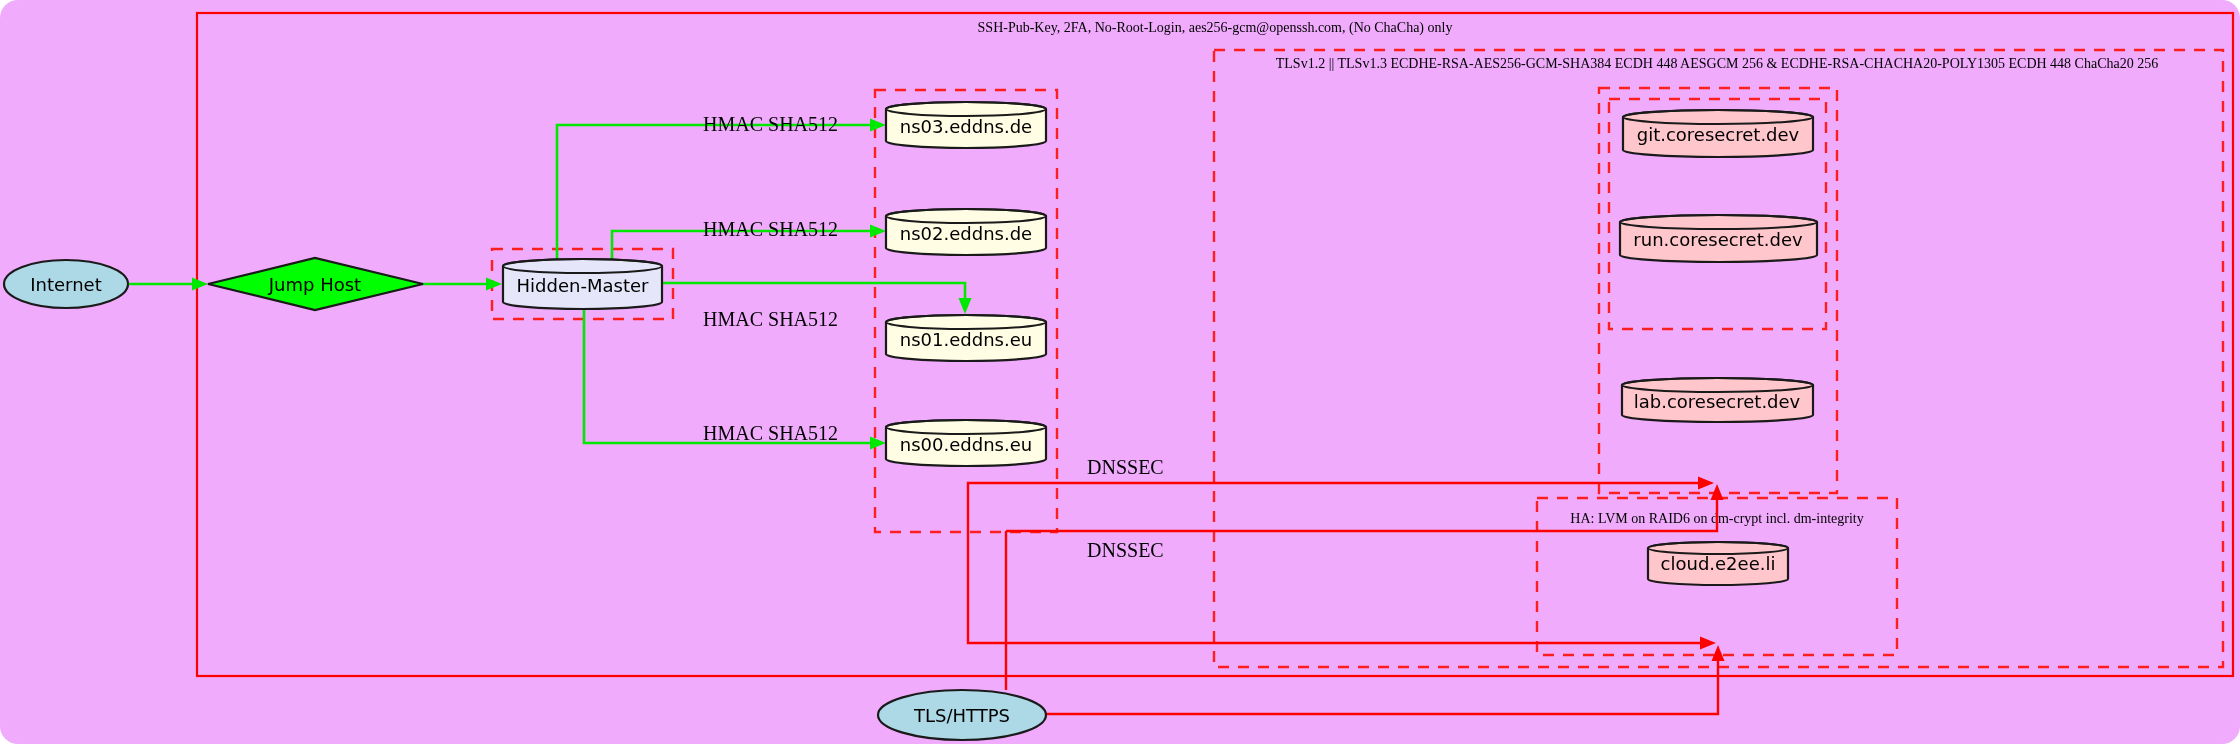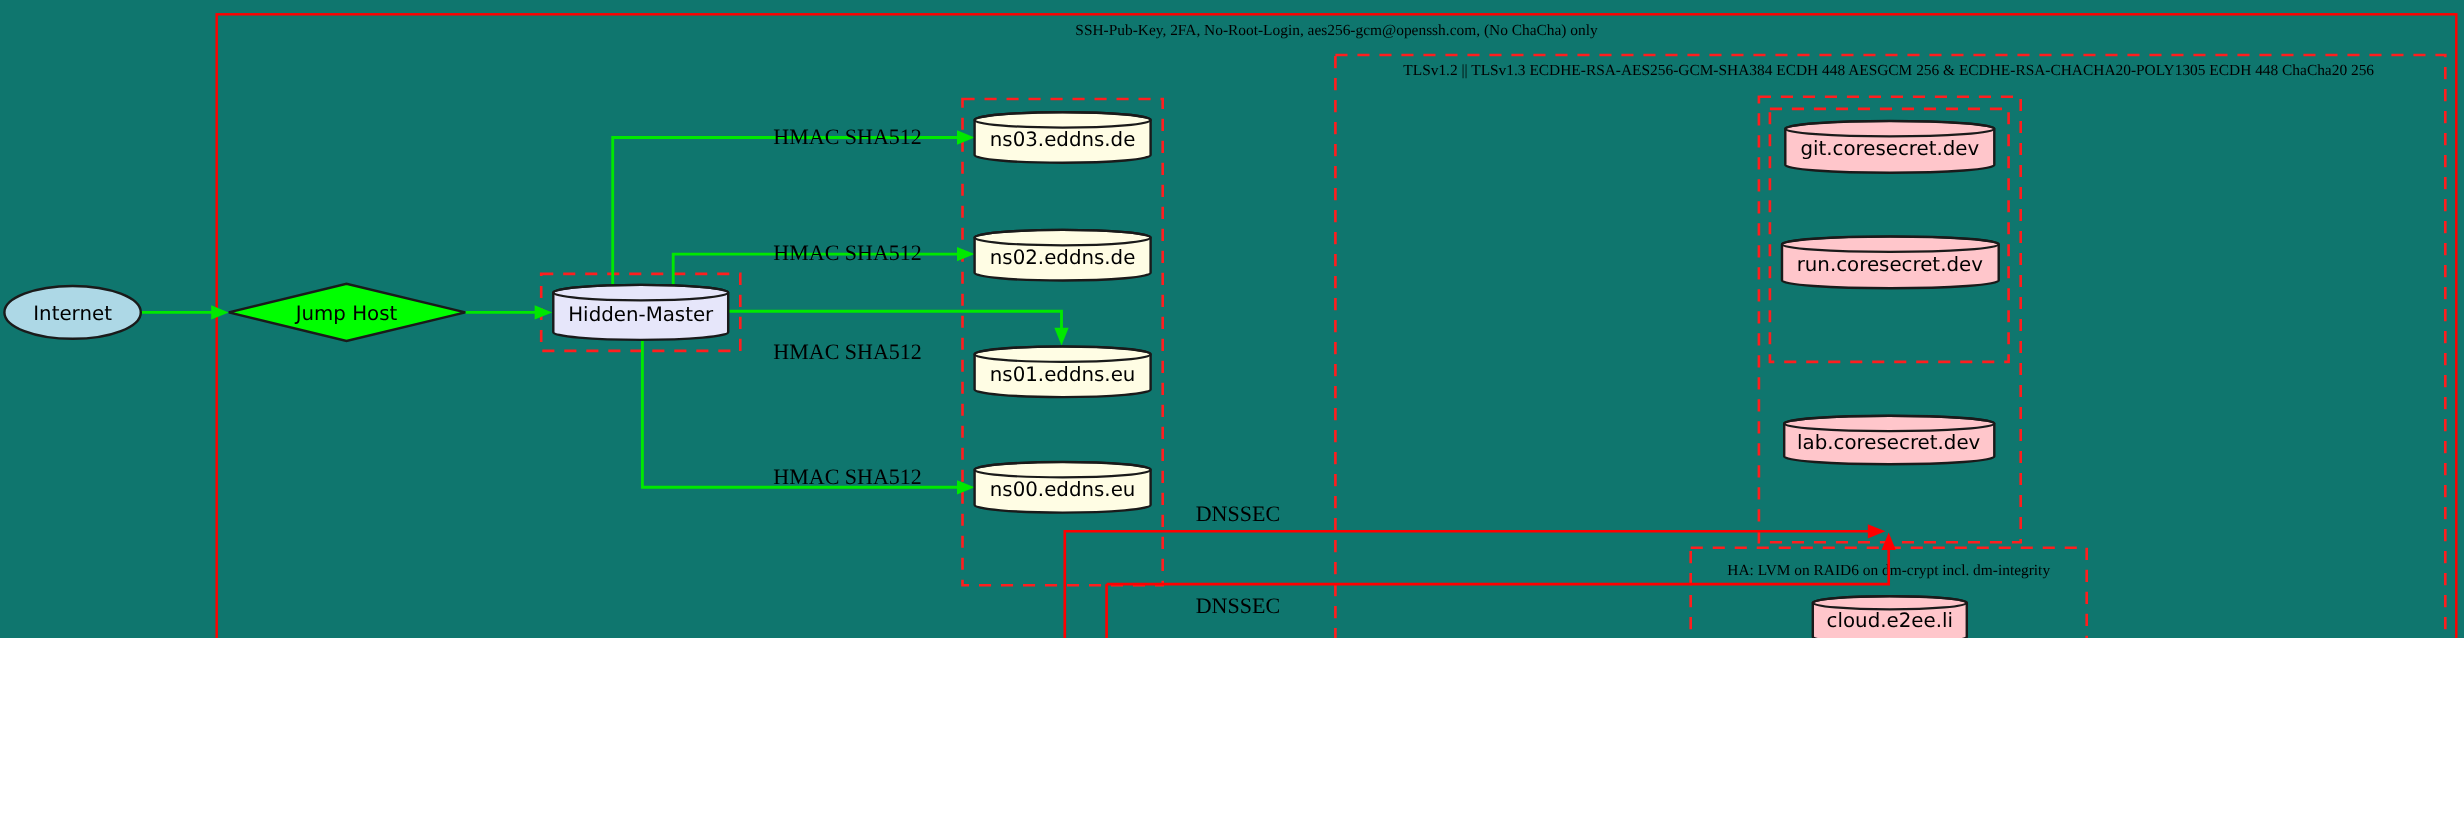--- a/index.html
+++ b/index.html
@@ -1,16 +1,16 @@
 <!DOCTYPE html>
 <html><head>
 <meta charset="utf-8">
 <style>
   html,body{margin:0;padding:0;background:#ffffff;}
-  .stage{position:relative;width:2240px;height:580px;background:#0f766e;overflow:hidden;}
+  .stage{position:relative;width:2240px;height:744px;background:#f0abfc;overflow:hidden;border-radius:18px;}
   svg{display:block;}
   .cluster-solid{fill:none;stroke:#ff0000;stroke-width:2.2;}
   .cluster-dashed{fill:none;stroke:#ff1e1e;stroke-width:2.4;stroke-dasharray:11 9;}
   .edge-green{fill:none;stroke:#00e800;stroke-width:2.6;}
   .edge-red{fill:none;stroke:#ff0000;stroke-width:2.4;}
   .ah-green{fill:#00e800;stroke:none;}
   .ah-red{fill:#ff0000;stroke:none;}
   .node-stroke{stroke:#1a1a1a;stroke-width:2.2;}
   .fill-lightblue{fill:#add8e6;}
   .fill-green{fill:#00ff00;}

